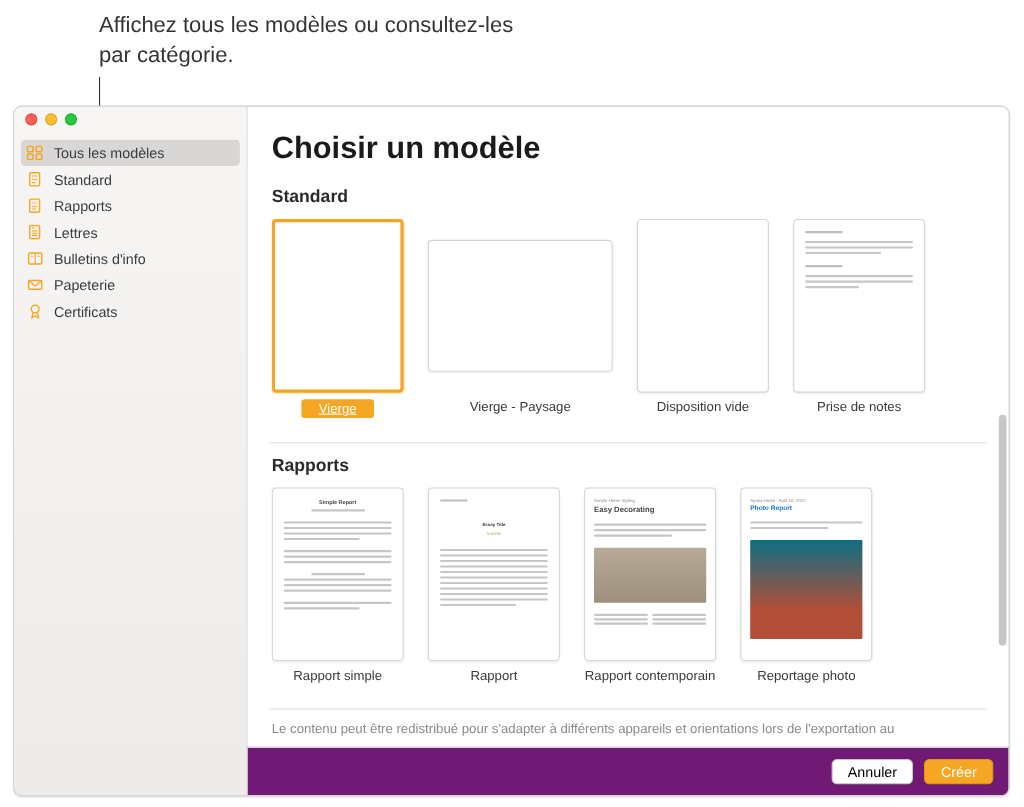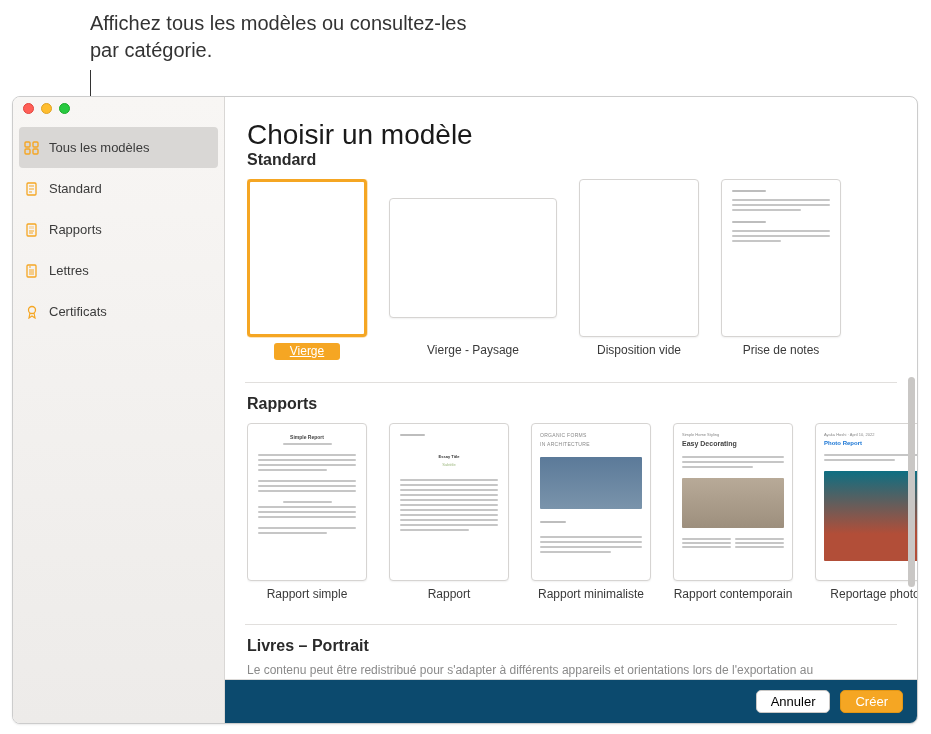--- a/index.html
+++ b/index.html
@@ -93,21 +93,21 @@
     padding-bottom: 8px;
   }
   .sidebar-list {
     display: flex;
     flex-direction: column;
   }
   .sidebar-item {
     display: flex;
     align-items: center;
     gap: 8px;
-    height: 41px;
+    height: 24px;
     padding: 0 10px;
     font-size: 13px;
     color: #3b3b3b;
     cursor: default;
   }
   .sidebar-item.selected {
     background: #d9d7d5;
     border-radius: 4px;
     margin: 0 6px;
     padding: 0 4px;
@@ -128,22 +128,22 @@
     position: relative;
     overflow: hidden;
   }
   .content-scroll {
     flex: 1;
     overflow: hidden;
     padding: 22px 0 0 22px;
   }
   .page-title {
     font-size: 28px;
-    font-weight: 400;
-    margin-bottom: 0;
+    font-weight: 700;
+    margin-bottom: 20px;
     color: #1a1a1a;
   }
   .section {
     margin-bottom: 18px;
   }
   .section-heading {
     font-size: 16px;
     font-weight: 700;
     color: #2a2a2a;
     margin-bottom: 10px;
@@ -230,21 +230,21 @@
     border:none; border-top:1px solid #e1dfdd;
     margin: 10px 0 12px -2px;
     width: calc(100% - 18px);
   }
 
   
   .footer {
     height: 44px;
     flex: 0 0 44px;
     border-top: 1px solid #dcdad8;
-    background: #0c4a6e;
+    background: #701a75;
     display: flex;
     align-items: center;
     justify-content: flex-end;
     gap: 10px;
     padding-right: 14px;
   }
   .btn {
     font-size: 13px;
     padding: 3px 14px;
     border-radius: 5px;
@@ -336,21 +336,41 @@
               <line x1="5" y1="6" x2="10" y2="6" stroke="#f5a623"></line>
               <line x1="5" y1="8" x2="10" y2="8" stroke="#f5a623"></line>
               <line x1="5" y1="10" x2="10" y2="10" stroke="#f5a623"></line>
             </svg>
         </span>
         <span>Lettres</span>
       </div>
 
 
 
-
+      <div class="sidebar-item">
+        <span class="icon">
+          <svg viewBox="0 0 16 14">
+              <rect x="2" y="2" width="12" height="10" rx="1" fill="none" stroke="#f5a623" stroke-width="1.3"></rect>
+              <line x1="8" y1="2" x2="8" y2="12" stroke="#f5a623"></line>
+              <line x1="4" y1="5" x2="6" y2="5" stroke="#f5a623"></line>
+              <line x1="10" y1="5" x2="12" y2="5" stroke="#f5a623"></line>
+            </svg>
+        </span>
+        <span>Bulletins d'info</span>
+      </div>
+
+      <div class="sidebar-item">
+        <span class="icon">
+          <svg viewBox="0 0 16 14">
+              <rect x="2" y="3" width="12" height="8" rx="1" fill="none" stroke="#f5a623" stroke-width="1.3"></rect>
+              <path d="M2 3 L8 8 L14 3" fill="none" stroke="#f5a623" stroke-width="1.2"></path>
+            </svg>
+        </span>
+        <span>Papeterie</span>
+      </div>
 
       <div class="sidebar-item">
         <span class="icon">
           <svg viewBox="0 0 16 14">
               <circle cx="8" cy="5" r="3.5" fill="none" stroke="#f5a623" stroke-width="1.3"></circle>
               <path d="M6 8 L5 13 L8 11 L11 13 L10 8" fill="none" stroke="#f5a623" stroke-width="1.2"></path>
             </svg>
         </span>
         <span>Certificats</span>
       </div>
@@ -448,36 +468,20 @@
                 <div class="greyline"></div>
                 <div class="greyline"></div>
                 <div class="greyline"></div>
               <div class="greyline"></div>
                 <div class="greyline"></div>
                 <div class="greyline half"></div>
             </div>
             <div class="template-label">Rapport</div>
           </div>
 
-          <div class="template-card">
-            <div class="thumb report" style="padding:8px">
-              <div class="hdr-grey" style="font-size:5px;letter-spacing:0.3px">ORGANIC FORMS</div>
-              <div class="hdr-grey" style="font-size:5px;letter-spacing:0.3px">IN ARCHITECTURE</div>
-              <div style="height:4px"></div>
-              <div class="imgblock sky" style="height:52px"></div>
-              <div style="height:6px"></div>
-              <div class="greyline head" style="width:25%"></div>
-              <div style="height:3px"></div>
-              <div class="greyline"></div>
-                <div class="greyline"></div>
-                <div class="greyline"></div>
-                <div class="greyline half"></div>
-            </div>
-            <div class="template-label">Rapport minimaliste</div>
-          </div>
 
           <div class="template-card">
             <div class="thumb report" style="padding:8px">
               <div class="hdr-grey">Simple Home Styling</div>
               <div class="title-left" style="font-size:7px">Easy Decorating</div>
               <div style="height:3px"></div>
               <div class="greyline"></div>
                 <div class="greyline"></div>
                 <div class="greyline half"></div>
               <div style="height:4px"></div>
@@ -511,21 +515,20 @@
             </div>
             <div class="template-label">Reportage photo</div>
           </div>
 
         </div>
       </div>
 
       <hr class="sep">
 
       <div class="section">
-        <div class="section-heading">Livres – Portrait</div>
         <div class="section-subtext">Le contenu peut être redistribué pour s'adapter à différents appareils et orientations lors de l'exportation au</div>
       </div>
 
     </div>
 
     <div class="vscroll"></div>
 
     <div class="footer">
       <button class="btn">Annuler</button>
       <button class="btn primary">Créer</button>

